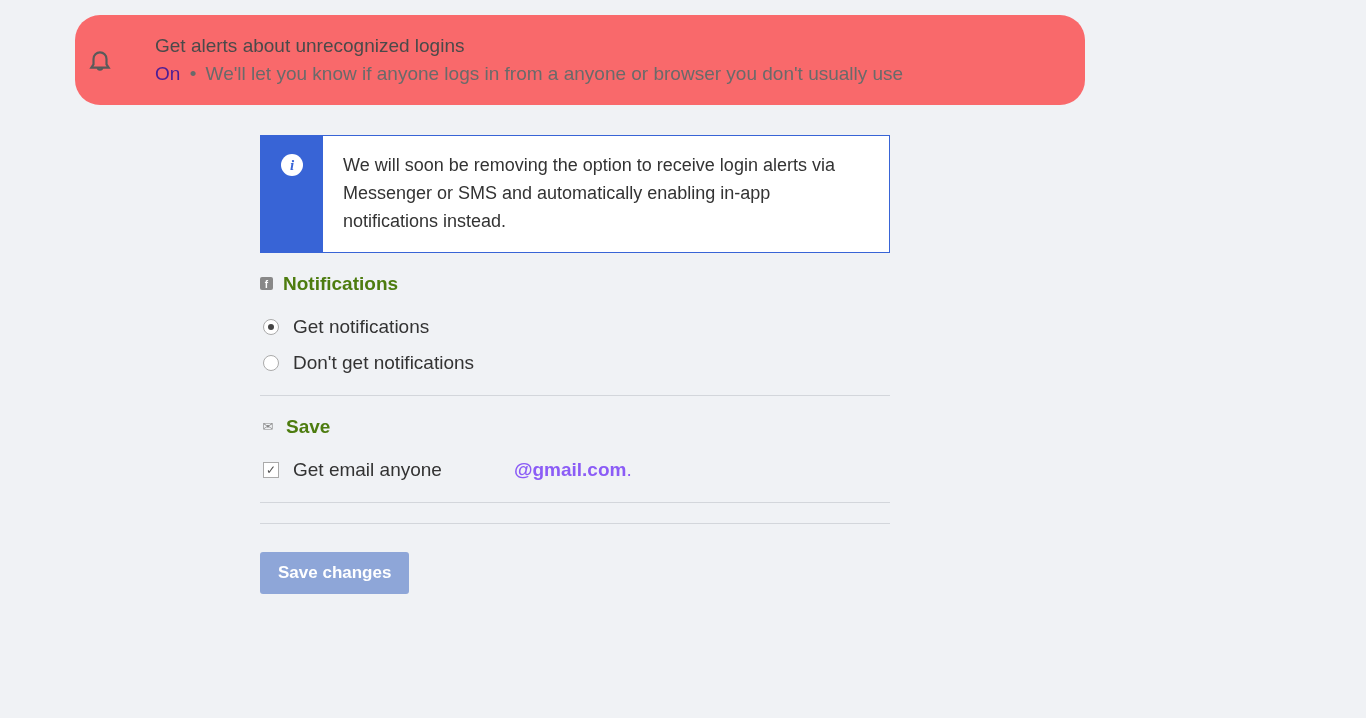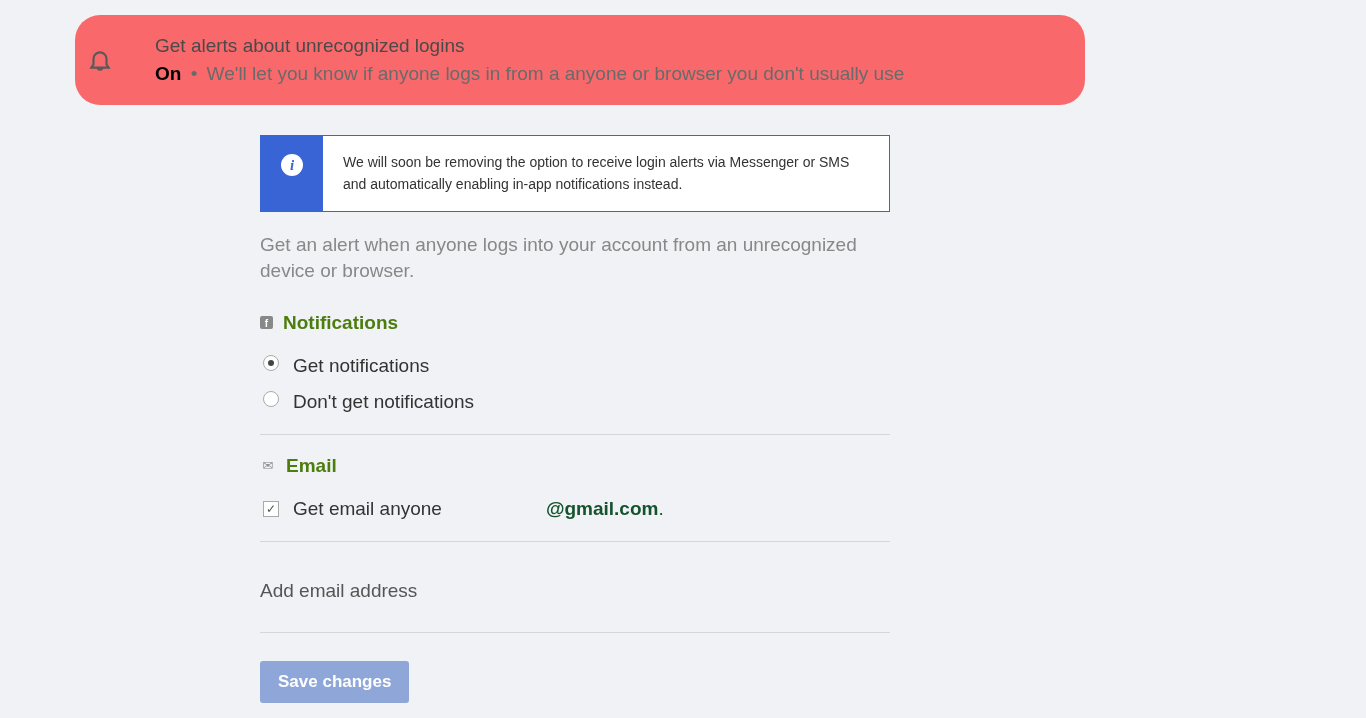--- a/index.html
+++ b/index.html
@@ -49,22 +49,22 @@
     .alert-title {
       color: #4a4a4a;
       font-size: 19px;
       margin-bottom: 6px;
     }
     .alert-status-line {
       font-size: 19px;
       color: #6a6a6a;
     }
     .alert-status {
-      color: #000000;
-      font-weight: 700;
+      color: #4c1d95;
+      font-weight: 400;
     }
     .alert-separator {
       color: #6a6a6a;
       margin: 0 4px;
     }
     .settings-panel {
       margin-left: 185px;
       width: 630px;
     }
     .info-box {
@@ -92,21 +92,21 @@
       align-items: center;
       justify-content: center;
       font-weight: bold;
       font-style: italic;
       font-family: Georgia, serif;
       font-size: 15px;
     }
     .info-text {
       padding: 16px 20px;
       color: #333;
-      font-size: 14px;
+      font-size: 18px;
       line-height: 1.55;
     }
     .description {
       color: #888;
       font-size: 19px;
       line-height: 1.35;
       margin-bottom: 28px;
     }
     .section {
       margin-bottom: 14px;
@@ -139,20 +139,21 @@
       border-radius: 2px;
       padding-bottom: 0px;
     }
     .section-title {
       font-weight: bold;
       color: #4d7c0f;
       font-size: 19px;
     }
     .option-row {
       display: flex;
+      align-items: center;
       gap: 14px;
       padding: 7px 0 7px 3px;
       font-size: 19px;
       color: #333;
     }
     .radio {
       width: 16px;
       height: 16px;
       border: 1px solid #aaa;
       border-radius: 50%;
@@ -191,22 +192,22 @@
       display: flex;
       align-items: center;
       padding: 7px 0 7px 3px;
       font-size: 19px;
       color: #333;
     }
     .email-row .checkbox {
       margin-right: 14px;
     }
     .email-value {
-      margin-left: 104px;
-      color: #14532d;
+      margin-left: 72px;
+      color: #8b5cf6;
       font-weight: bold;
     }
     .email-period {
       font-weight: normal;
     }
     .add-email {
       font-size: 19px;
       color: #555;
       padding: 18px 0;
       cursor: pointer;
@@ -251,21 +252,20 @@
   </div>
 
   <div class="settings-panel">
     <div class="info-box">
       <div class="info-sidebar">
         <div class="info-icon">i</div>
       </div>
       <div class="info-text">We will soon be removing the option to receive login alerts via Messenger or SMS and automatically enabling in-app notifications instead.</div>
     </div>
 
-    <div class="description">Get an alert when anyone logs into your account from an unrecognized device or browser.</div>
 
     <div class="section">
       <div class="section-header">
         <div class="fb-icon">f</div>
         <div class="section-title">Notifications</div>
       </div>
       <div class="option-row">
         <div class="radio selected"></div>
         <span>Get notifications</span>
       </div>
@@ -273,30 +273,29 @@
         <div class="radio"></div>
         <span>Don't get notifications</span>
       </div>
     </div>
 
     <hr class="divider">
 
     <div class="section">
       <div class="section-header">
         <div class="section-icon envelope-icon">✉</div>
-        <div class="section-title">Email</div>
+        <div class="section-title">Save</div>
       </div>
       <div class="email-row">
         <div class="checkbox">✓</div>
         <span>Get email anyone</span>
         <span class="email-value"><span>@gmail.com</span><span class="email-period">.</span></span>
       </div>
     </div>
 
     <hr class="divider">
 
-    <div class="add-email">Add email address</div>
 
     <hr class="divider">
 
     <button class="save-btn">Save changes</button>
   </div>
 </div>
 
 </body></html>

